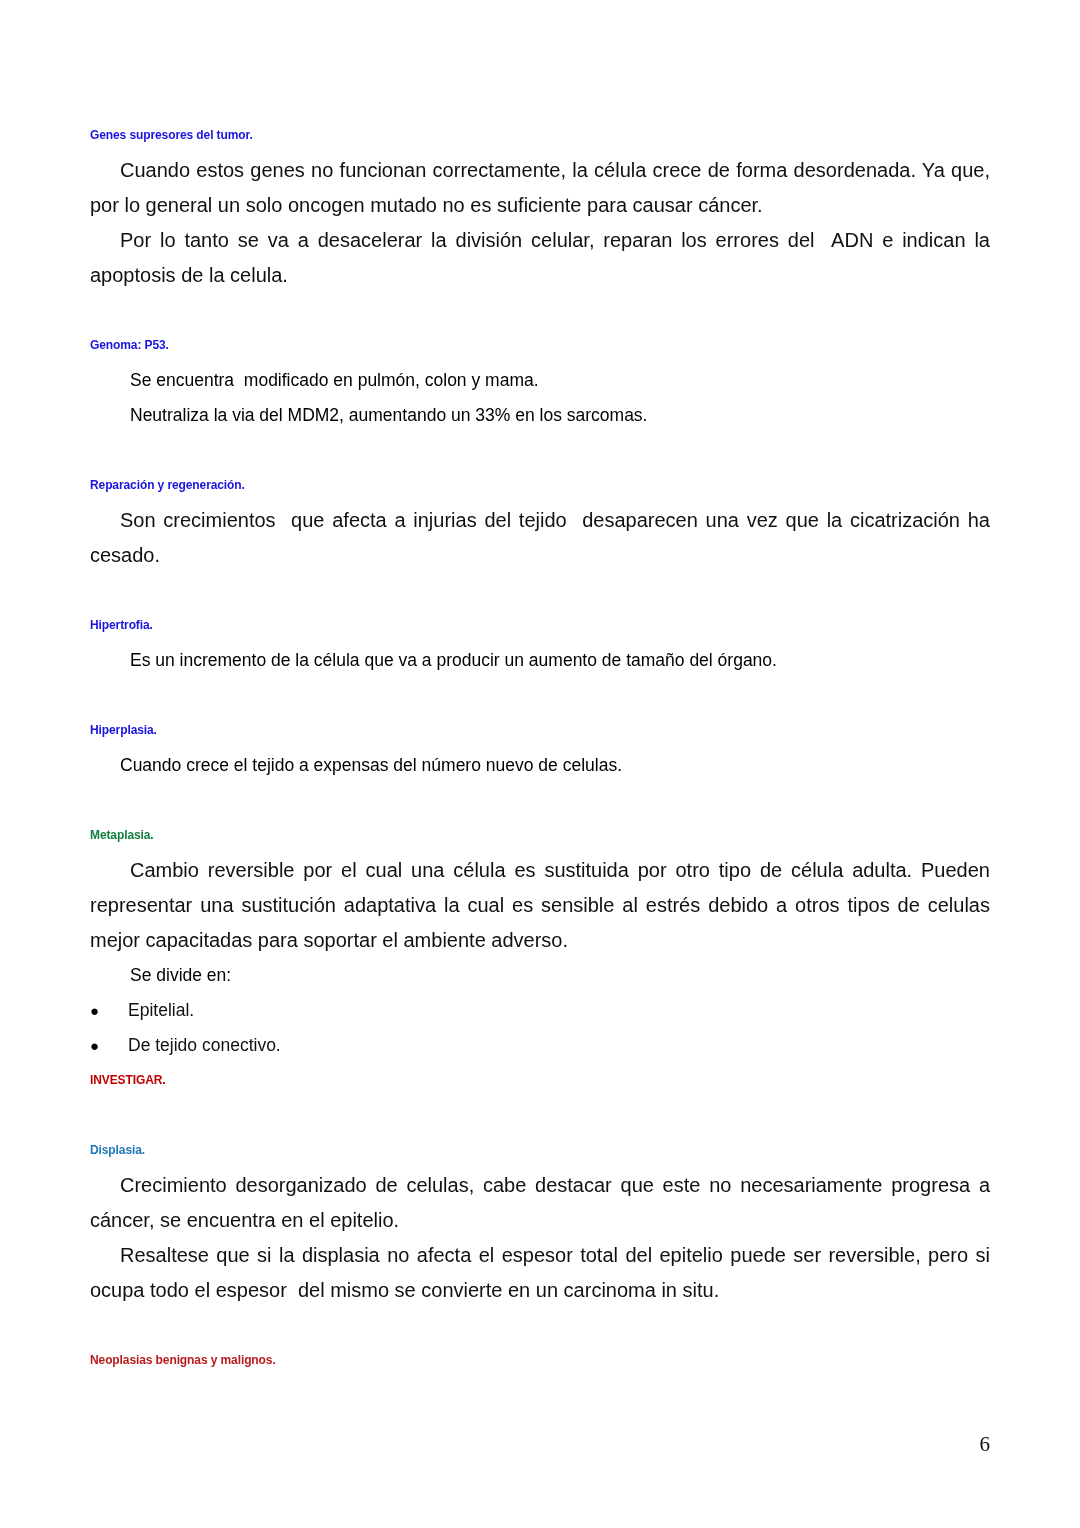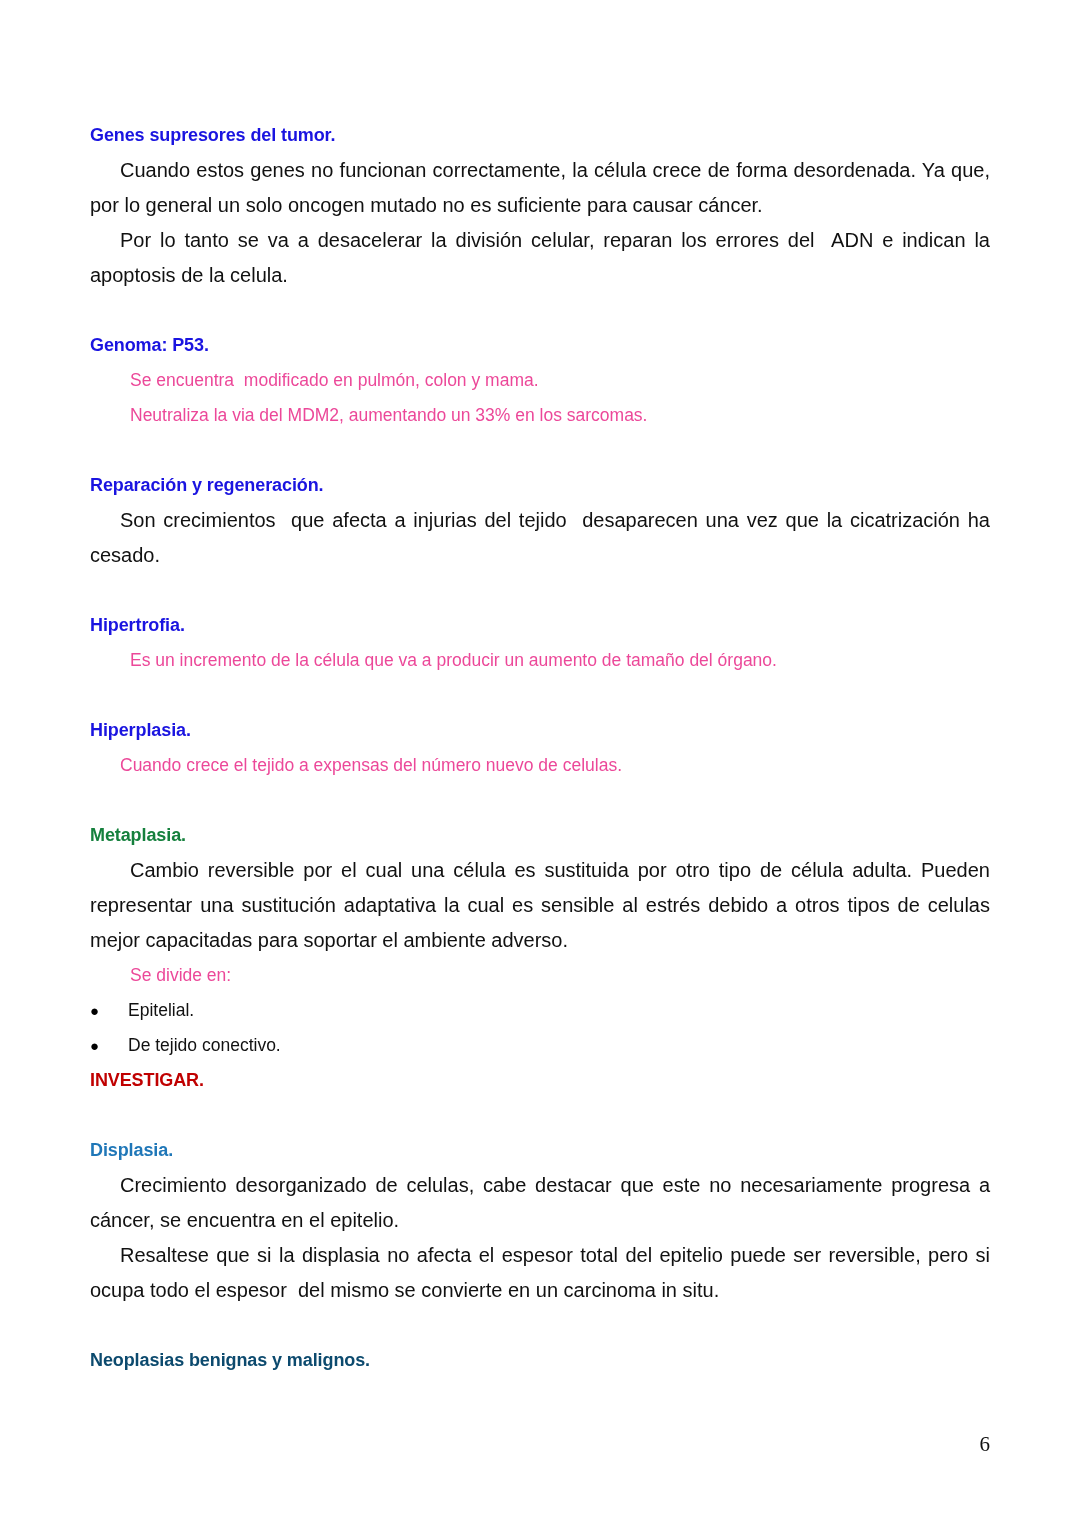--- a/index.html
+++ b/index.html
@@ -22,21 +22,21 @@
   }
   .content {
     position: absolute;
     left: 90px;
     top: 118px;
     width: 900px;
   }
 
   
   .heading {
-    font-size: 18px;
+    font-size: 12px;
     font-weight: bold;
     line-height: 35px;
     margin: 0;
     white-space: pre;
     letter-spacing: -0.1px;
   }
   .heading.blue   { color: #1a14e0; }
   .heading.teal   { color: #1f77b8; }
   .heading.red    { color: #c00000; }
 
@@ -53,21 +53,21 @@
   .para.just { text-align: justify; }
 
   .ind-sm { text-indent: 30px; }
   .ind-md { text-indent: 40px; }
 
   
   .line {
     font-size: 17.5px;
     line-height: 35px;
     margin: 0;
-    color: #ec4899;
+    color: #000000;
     white-space: pre;
   }
   .line.i30 { padding-left: 30px; }
   .line.i40 { padding-left: 40px; }
   .gap-md { height: 35px; }
 
   
   .bullet-row {
     display: flex;
     align-items: baseline;
@@ -143,18 +143,18 @@
     <p class="heading red" style="color: rgb(192, 0, 0);">INVESTIGAR.</p>
 
     <div class="gap-md"></div>
 
     <h2 class="heading teal" style="color: rgb(31, 119, 184);">Displasia.</h2>
     <p class="para just ind-sm">Crecimiento desorganizado de celulas, cabe destacar que este no necesariamente progresa a cáncer, se encuentra en el epitelio.</p>
     <p class="para just ind-sm">Resaltese que si la displasia no afecta el espesor total del epitelio puede ser reversible, pero si ocupa todo el espesor  del mismo se convierte en un carcinoma in situ.</p>
 
     <div class="gap-md"></div>
 
-    <h2 class="heading teal" style="color: #0c4a6e;">Neoplasias benignas y malignos.</h2>
+    <h2 class="heading teal" style="color: #b91c1c;">Neoplasias benignas y malignos.</h2>
 
   </div>
 
   <div class="page-number">6</div>
 </div>
 
 </body></html>

